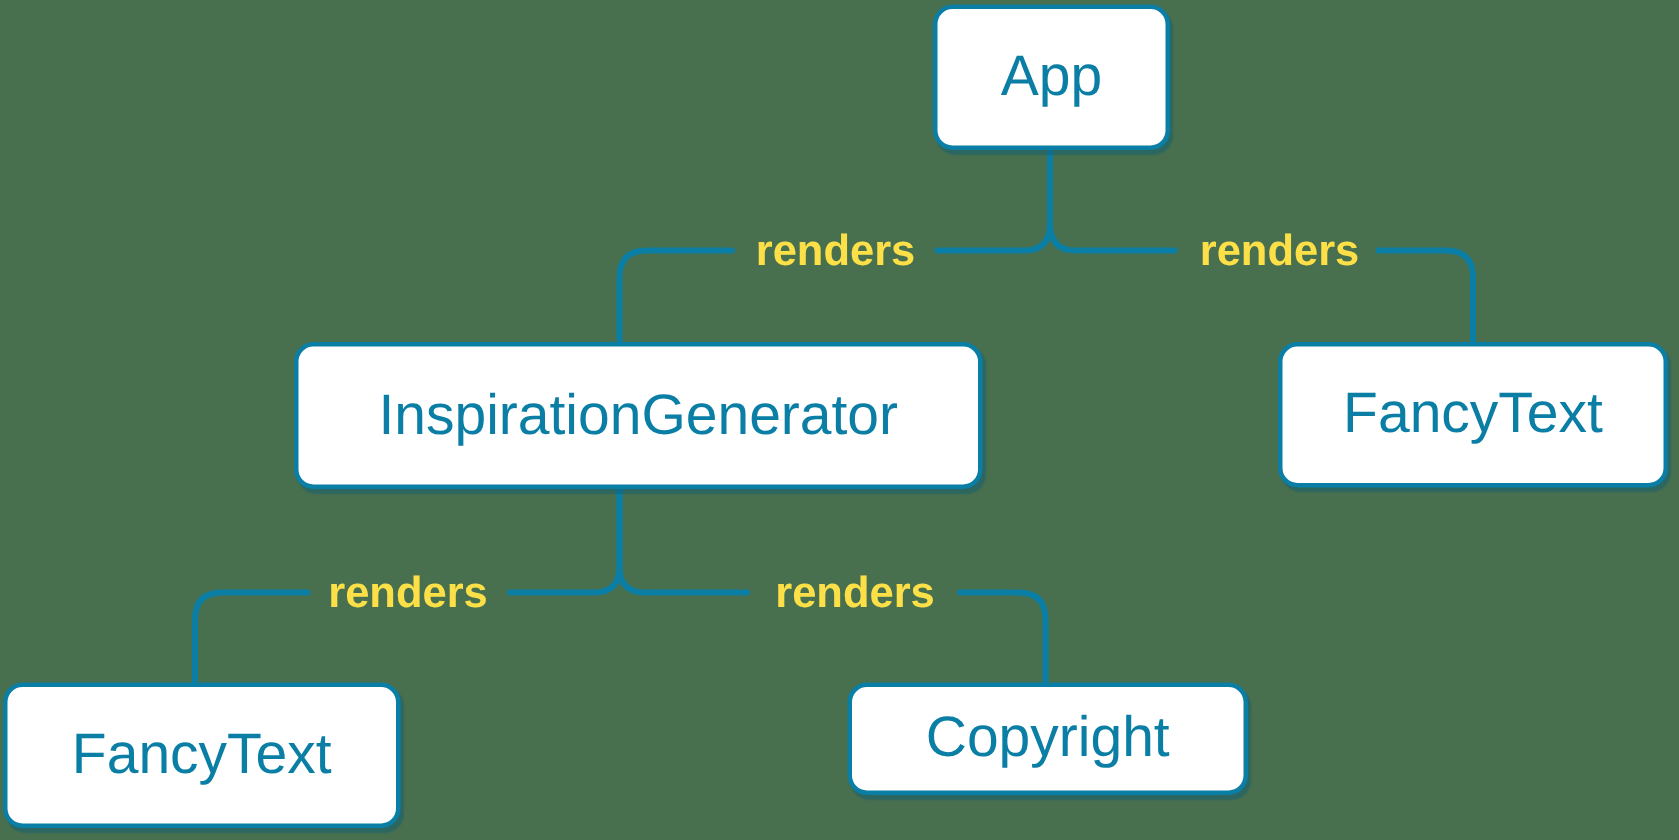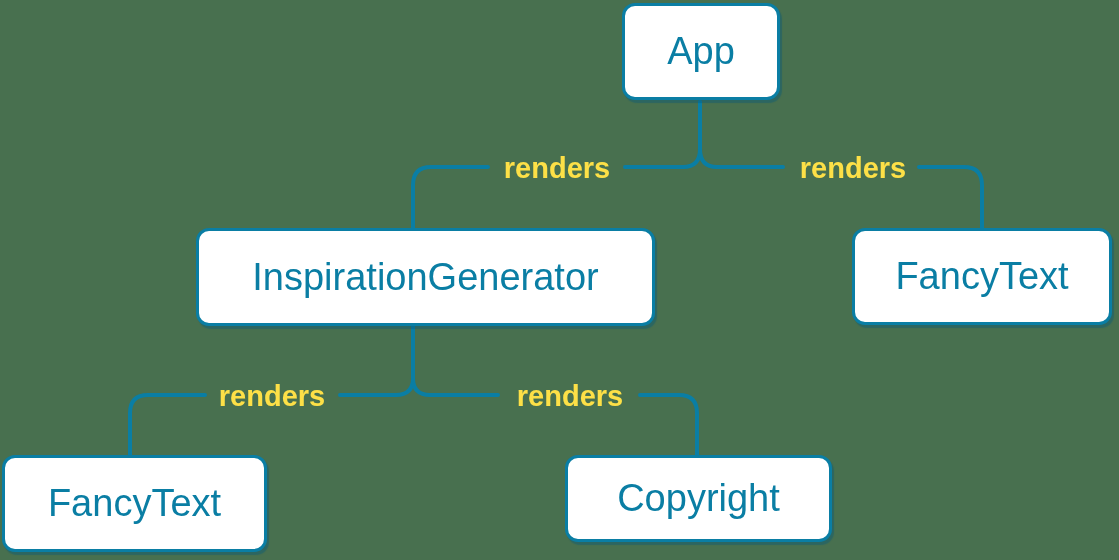--- a/index.html
+++ b/index.html
@@ -41,21 +41,21 @@
     display: flex;
     align-items: center;
     justify-content: center;
     white-space: nowrap;
     box-shadow: 2px 3px 1px rgba(10, 90, 120, 0.45);
   }
   .node-app                  { left: 622px; top: 3px;   width: 158px; height: 97px; }
   .node-inspiration-generator{ left: 196px; top: 228px; width: 459px; height: 98px; }
   .node-fancy-text-top       { left: 852px; top: 228px; width: 260px; height: 97px; }
   .node-fancy-text-bottom    { left: 2px;   top: 455px; width: 265px; height: 97px; }
-  .node-copyright            { left: 565px; top: 455px; width: 267px; height: 87px; }
+  .node-copyright            { left: 565px; top: 455px; width: 267px; height: 75px; }
   .edge-label {
     position: absolute;
     transform: translate(-50%, -50%);
     color: #fde047;
     font-size: 29px;
     font-weight: 700;
     line-height: 1;
     white-space: nowrap;
   }
   .edge-label-1 { left: 557px; top: 168px; }

